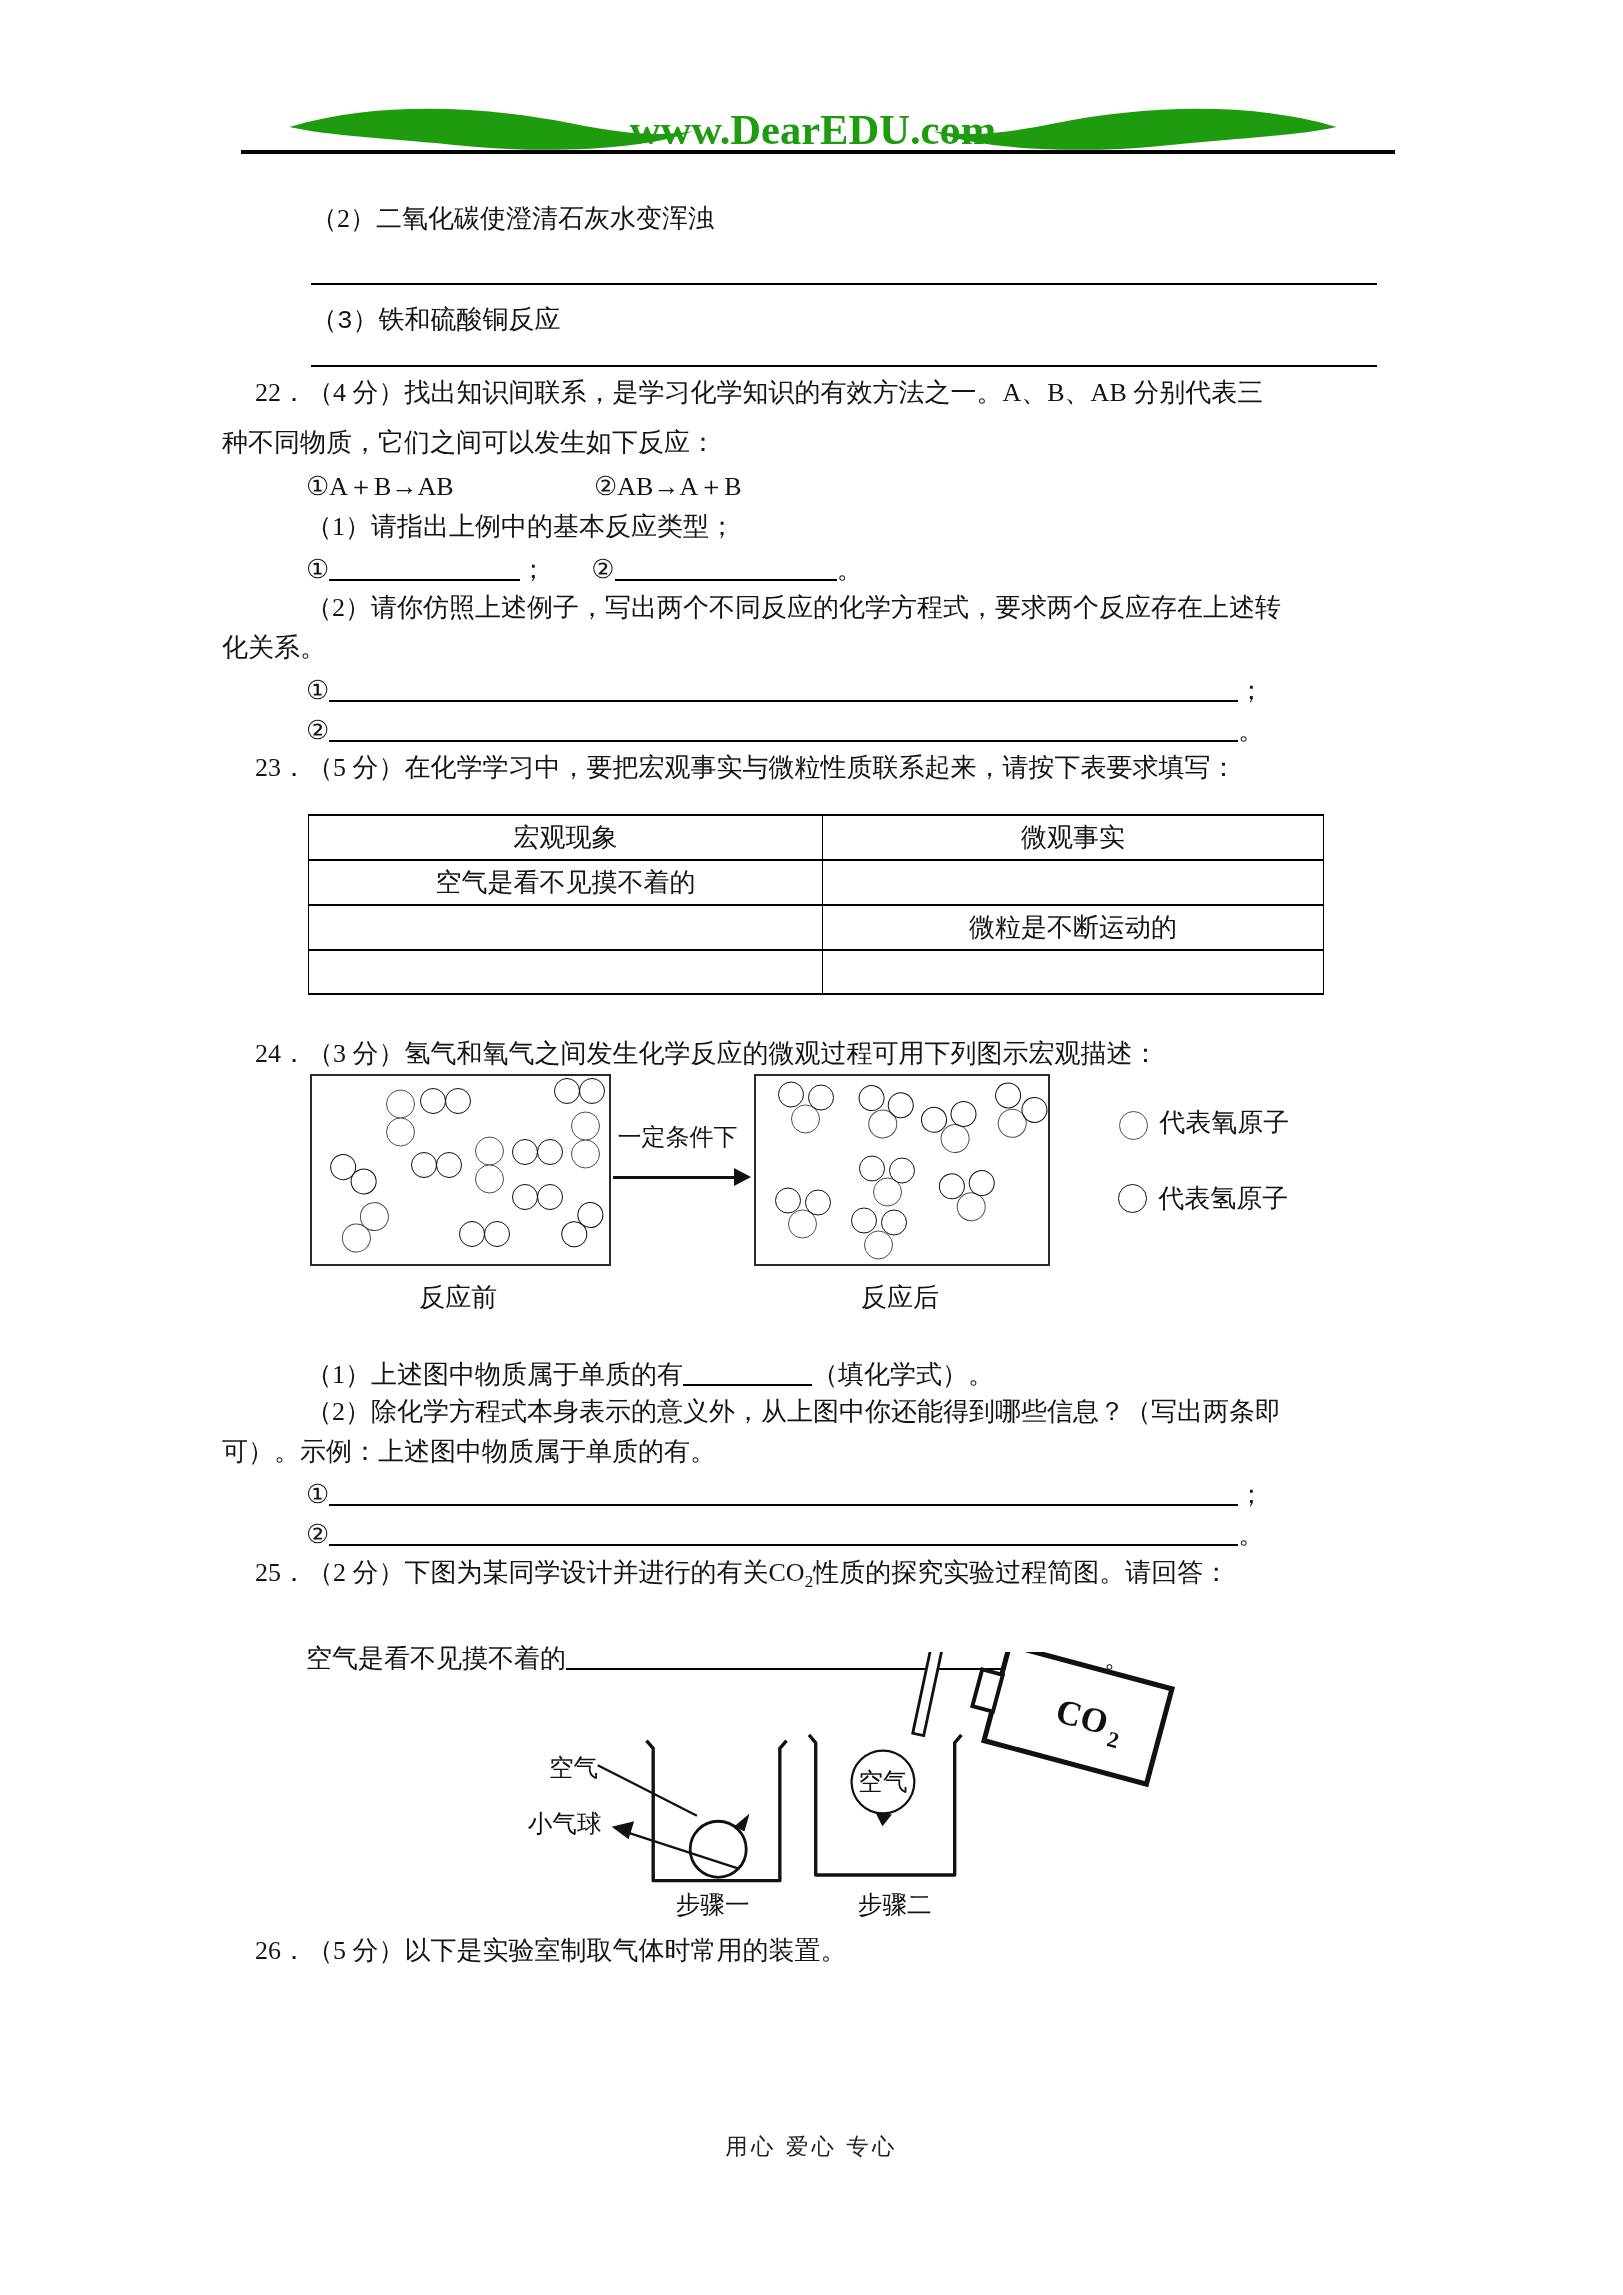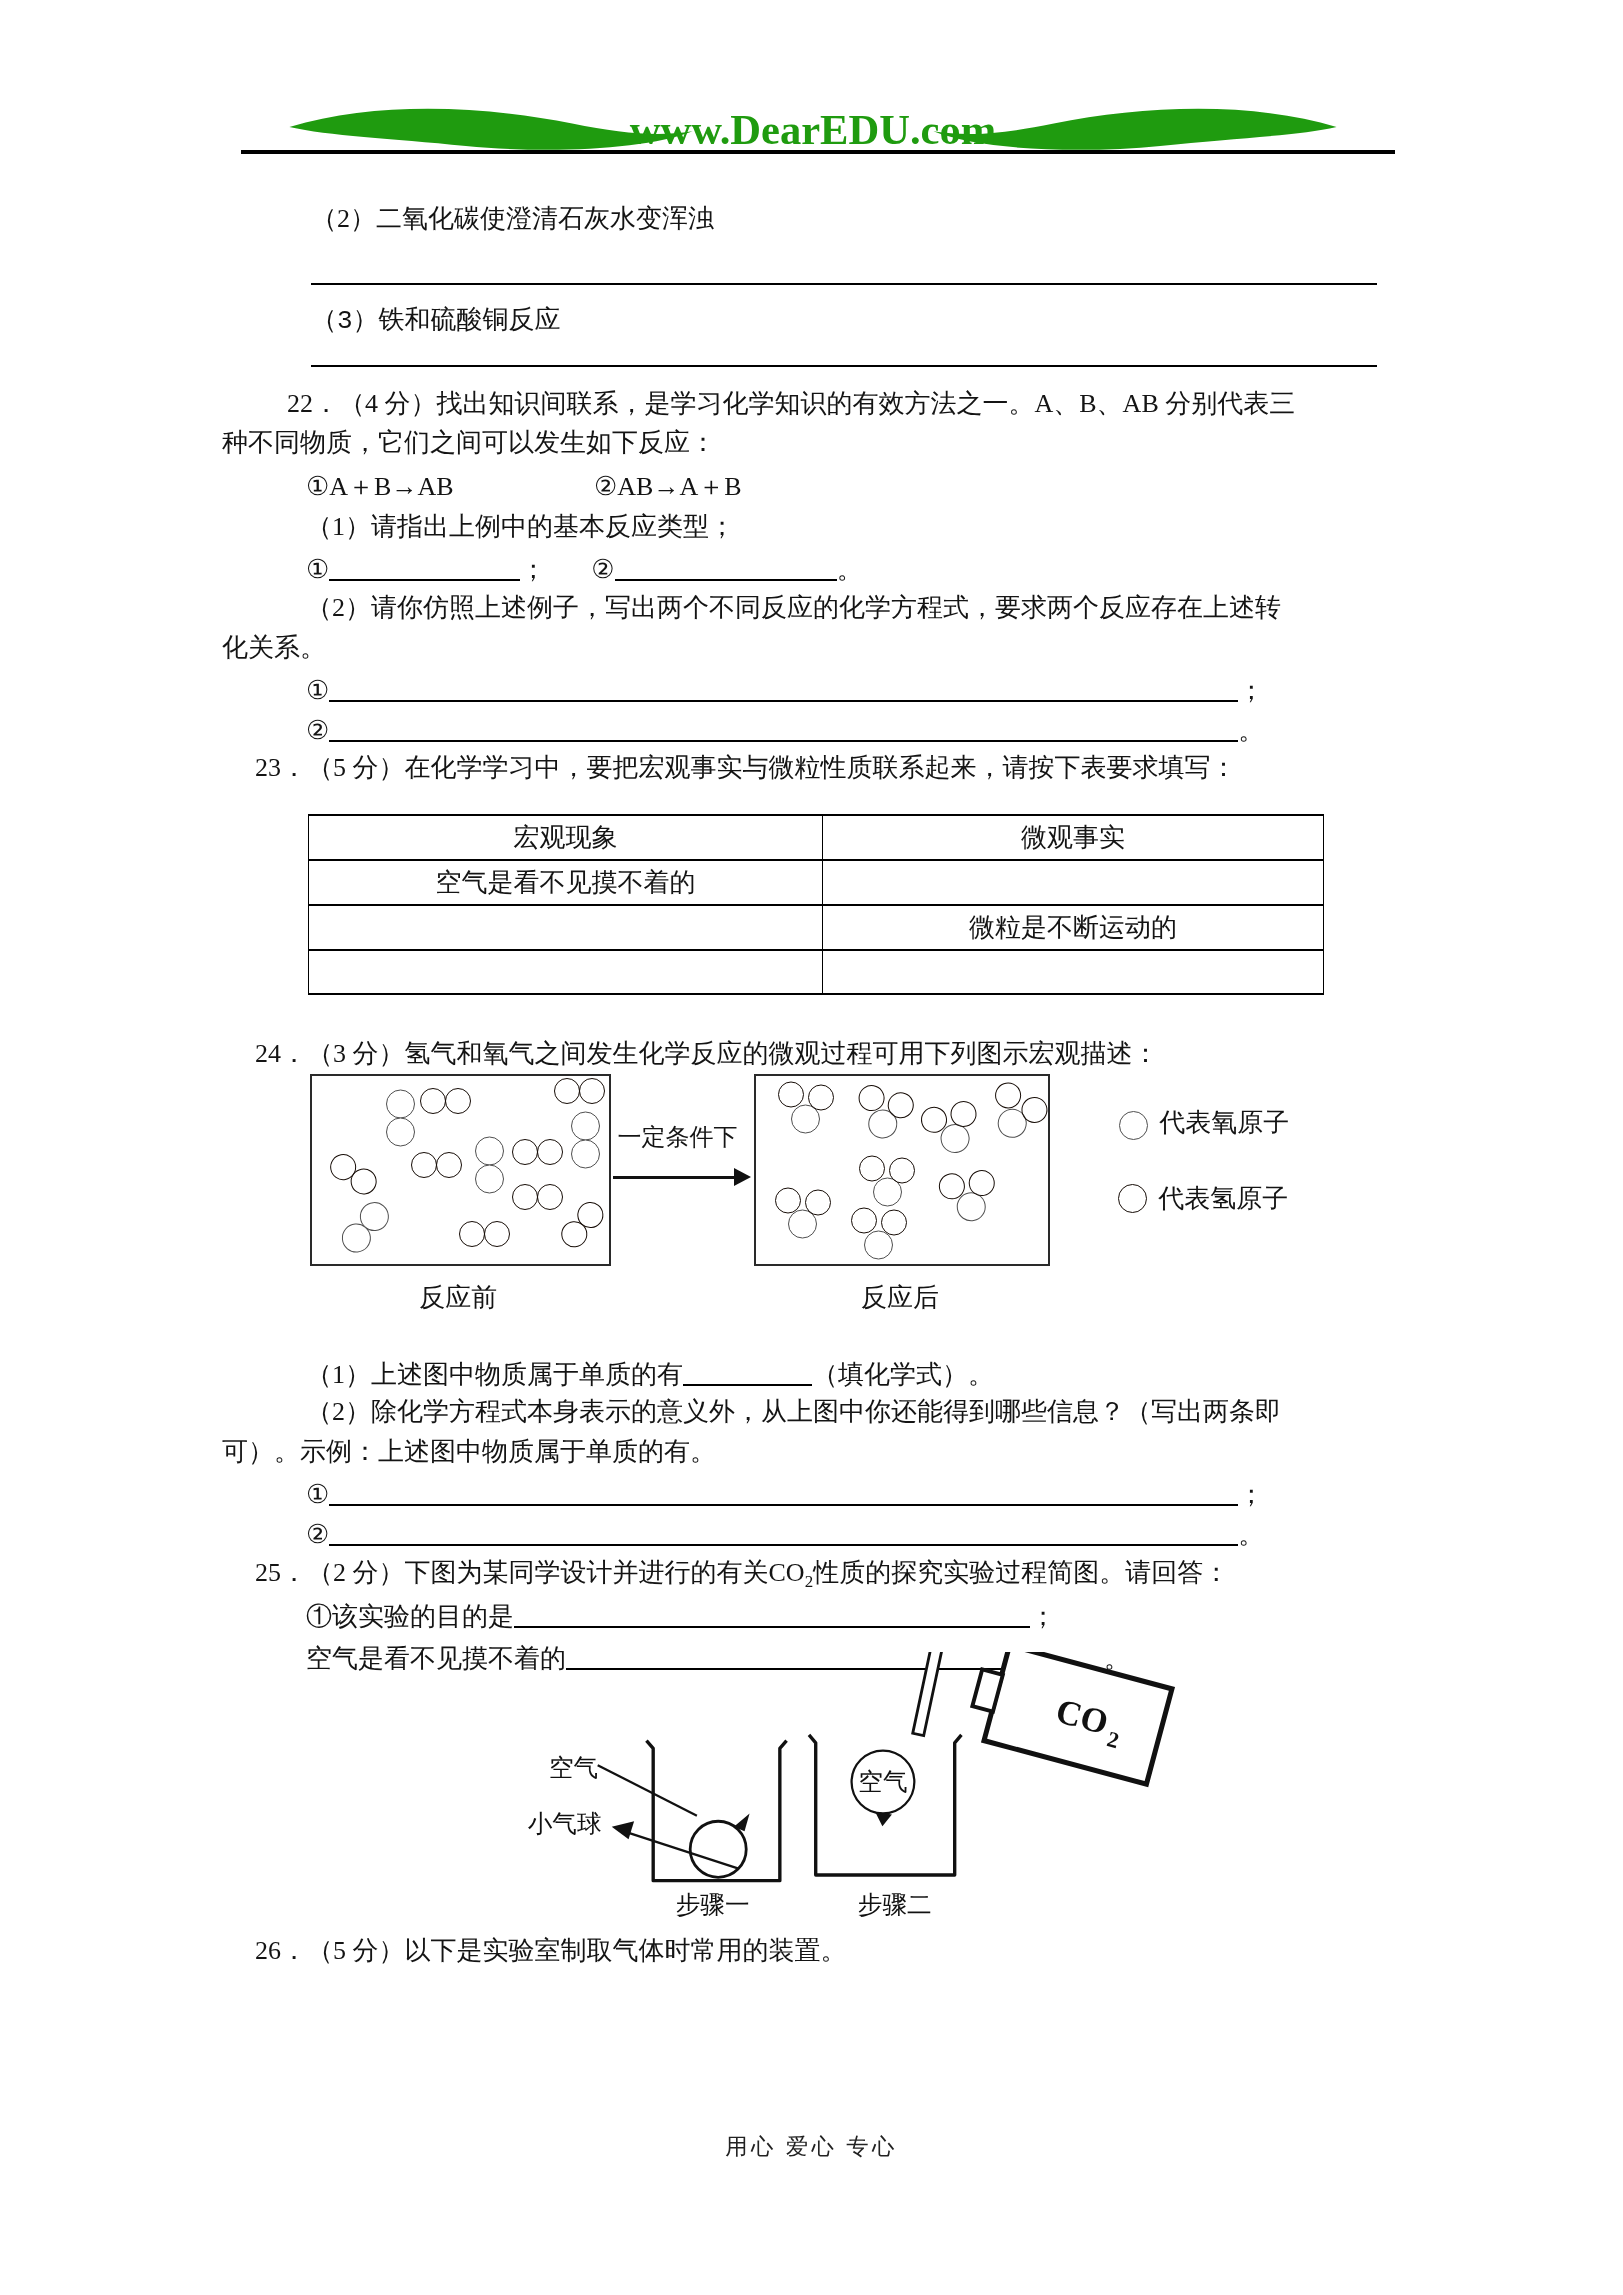--- a/index.html
+++ b/index.html
@@ -46,21 +46,21 @@
     <path fill="#1f9b0f" transform="translate(1900,0) scale(-1,1)" d="M15,48 C170,2 360,10 520,42 C610,60 670,66 735,56 C650,90 470,96 330,82 C195,68 85,64 15,48 Z"></path>
     <text x="950" y="78" text-anchor="middle" font-size="76" font-weight="bold" fill="#1f9b0f" font-family="Liberation Serif, DejaVu Serif, serif">www.DearEDU.com</text>
   </svg>
   <div class="logo-line"></div>
 
   <div class="line" style="left:311px;top:203px;">（2）二氧化碳使澄清石灰水变浑浊</div>
   <div class="blankline" style="left:311px;top:283px;width:1066px;"></div>
   <div class="line" style="left:311px;top:305px;font-family:Liberation Mono, monospace;">（3）铁和硫酸铜反应</div>
   <div class="blankline" style="left:311px;top:365px;width:1066px;"></div>
 
-  <div class="line" style="left:255px;top:388px;margin-left:32px;">22．（4 分）找出知识间联系，是学习化学知识的有效方法之一。A、B、AB 分别代表三</div>
+  <div class="line" style="left:255px;top:377px;">22．（4 分）找出知识间联系，是学习化学知识的有效方法之一。A、B、AB 分别代表三</div>
   <div class="line" style="left:222px;top:427px;">种不同物质，它们之间可以发生如下反应：</div>
   <div class="line" style="left:306px;top:471px;">①A＋B→AB</div>
   <div class="line" style="left:594px;top:471px;">②AB→A＋B</div>
   <div class="line" style="left:306px;top:511px;">（1）请指出上例中的基本反应类型；</div>
 
   <div class="line" style="left:306px;top:551px;">
     <span>①</span><span class="iblank" style="width:191px;"></span><span>；</span><span class="isp" style="width:45px;"></span><span>②</span><span class="iblank" style="width:222px;"></span><span>。</span>
   </div>
 
   <div class="line" style="left:306px;top:592px;">（2）请你仿照上述例子，写出两个不同反应的化学方程式，要求两个反应存在上述转</div>
@@ -220,23 +220,20 @@
   <div class="line" style="left:306px;top:1476px;">
     <span>①</span><span class="iblank" style="width:909px;"></span><span>；</span>
   </div>
   <div class="line" style="left:306px;top:1516px;">
     <span>②</span><span class="iblank" style="width:909px;"></span><span>。</span>
   </div>
 
   <div class="line" style="left:255px;top:1557px;">
     <span>25．（2 分）下图为某同学设计并进行的有关</span><span><span>CO</span><span class="sub">2</span></span><span>性质的探究实验过程简图。请回答：</span>
   </div>
-  <div class="line" style="left:306px;top:1598px;">
-    <span>①该实验的目的是</span><span class="iblank" style="width:516px;"></span><span>；</span>
-  </div>
   <div class="line" style="left:306px;top:1640px;">
     <span>空气是看不见摸不着的</span><span class="iblank" style="width:538px;"></span><span>。</span>
   </div>
 
   <svg class="fig" style="left:477px;top:1652px;" width="757" height="269" viewBox="0 0 1350 480">
 
     <path d="M302,158 L314,172 L314,408 L540,408 L540,172 L552,158" fill="none" class="s6" stroke-linejoin="round"></path>
     <circle cx="430" cy="352" r="50" fill="#fff" class="s5"></circle>
     <path d="M458,312 l28,-24 l-9,32 z" fill="#111"></path>
 

